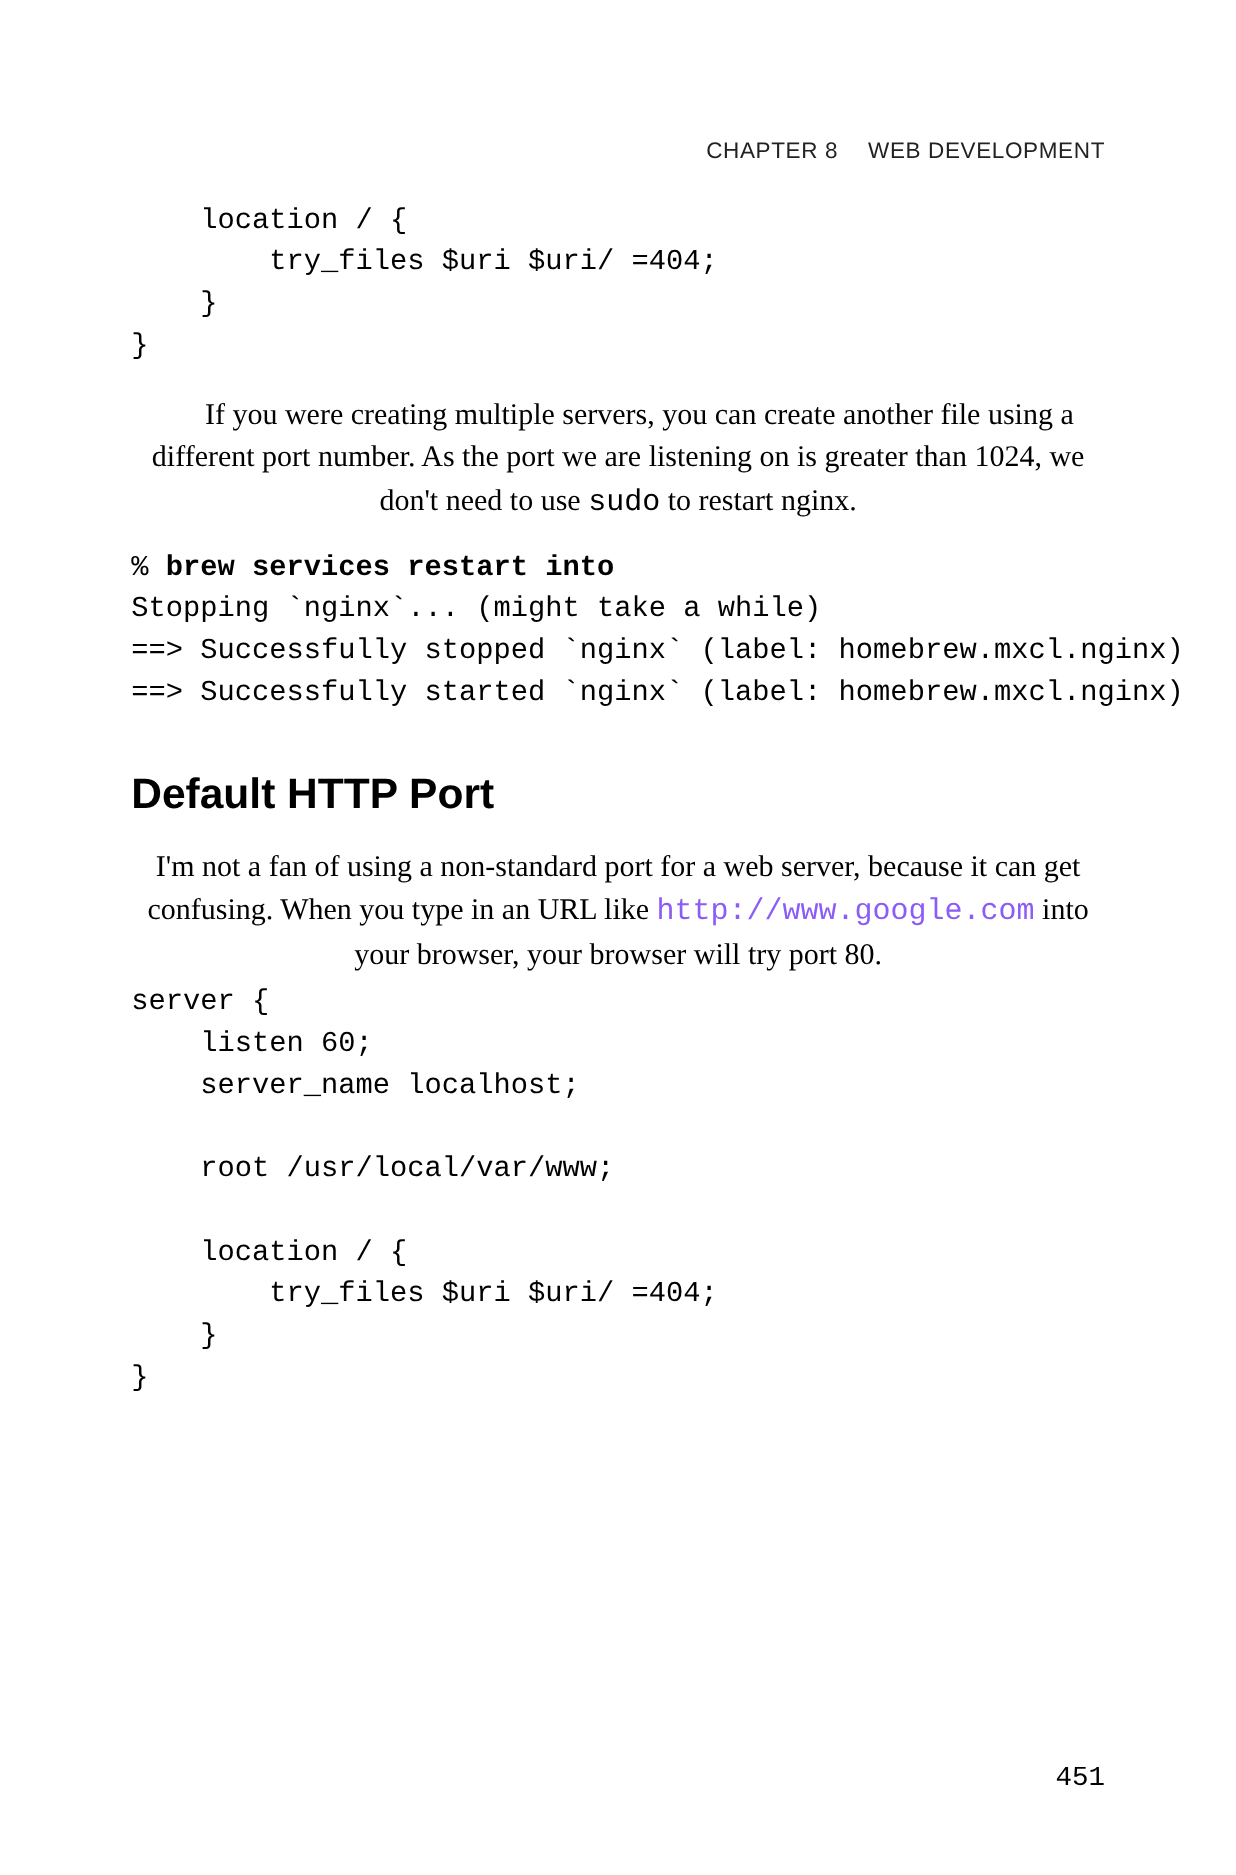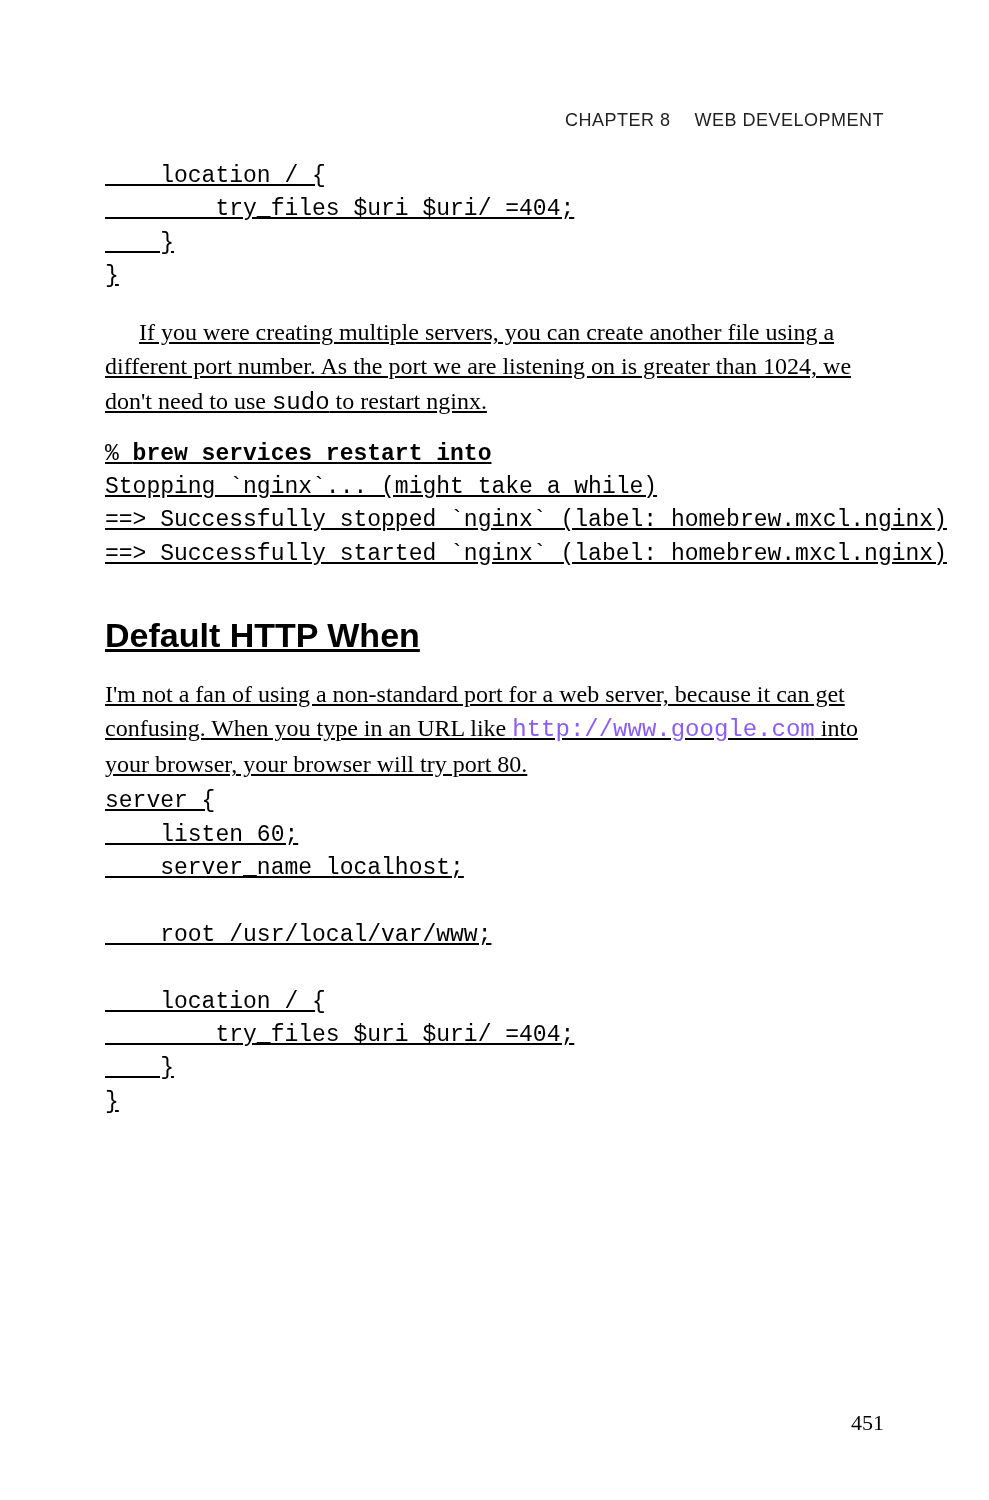--- a/index.html
+++ b/index.html
@@ -27,42 +27,41 @@
     font-size: 18px;
     letter-spacing: 0.5px;
     color: #222;
     text-transform: uppercase;
   }
   .running-head .chap {
     margin-right: 24px;
   }
   .content {
     margin-top: 50px;
-    text-decoration: underline;
   }
   pre.code {
     font-family: "Consolas", "Menlo", "Courier New", monospace;
     font-size: 23px;
     line-height: 1.45;
     white-space: pre;
     margin: 0 0 22px 0;
   }
   pre.terminal {
     font-family: "Consolas", "Menlo", "Courier New", monospace;
     font-size: 23px;
     line-height: 1.45;
     white-space: pre;
     margin: 8px 0 18px 0;
   }
   .bold-mono {
     font-weight: 700;
   }
   p.body {
     margin: 0 0 4px 0;
-    text-align: left;
+    text-align: center;
   }
   p.indent {
     text-indent: 34px;
   }
   .mono {
     font-family: "Consolas", "Menlo", "Courier New", monospace;
   }
   h2.section {
     font-family: "Arial Narrow", "Helvetica Neue", Arial, sans-serif;
     font-stretch: condensed;
@@ -73,21 +72,21 @@
   }
   a.link {
     color: #8b5cf6;
     text-decoration: none;
     font-family: "Consolas", "Menlo", "Courier New", monospace;
   }
   .page-num {
     position: absolute;
     bottom: 62px;
     right: 105px;
-    font-family: Liberation Serif, serif;
+    font-family: Liberation Mono, monospace;
     font-size: 22px;
   }
   .para-block { margin-bottom: 18px; }
 </style>
 </head>
 <body>
 
 <div class="page">
 
   <div class="running-head">
@@ -106,21 +105,21 @@
       <span>If you were creating multiple servers, you can create another file using a different port number. As the port we are listening on is greater than 1024, we don't need to use </span><span class="mono">sudo</span><span> to restart nginx.</span>
     </p>
     </div>
 
     <pre class="terminal"><span>% </span><span class="bold-mono">brew services restart into</span>
 <span>Stopping `nginx`... (might take a while)
 ==&gt; Successfully stopped `nginx` (label: homebrew.mxcl.nginx)
 ==&gt; Successfully started `nginx` (label: homebrew.mxcl.nginx)</span></pre>
 
 
-    <h2 class="section">Default HTTP When</h2>
+    <h2 class="section">Default HTTP Port</h2>
 
     <p class="body">
       <span>I'm not a fan of using a non-standard port for a web server, because it can get confusing. When you type in an URL like </span><a class="link" href="#">http://www.google.com</a><span> into your browser, your browser will try port 80.</span>
     </p>
 
 
     <pre class="code">server {
     listen 60;
     server_name localhost;
 

